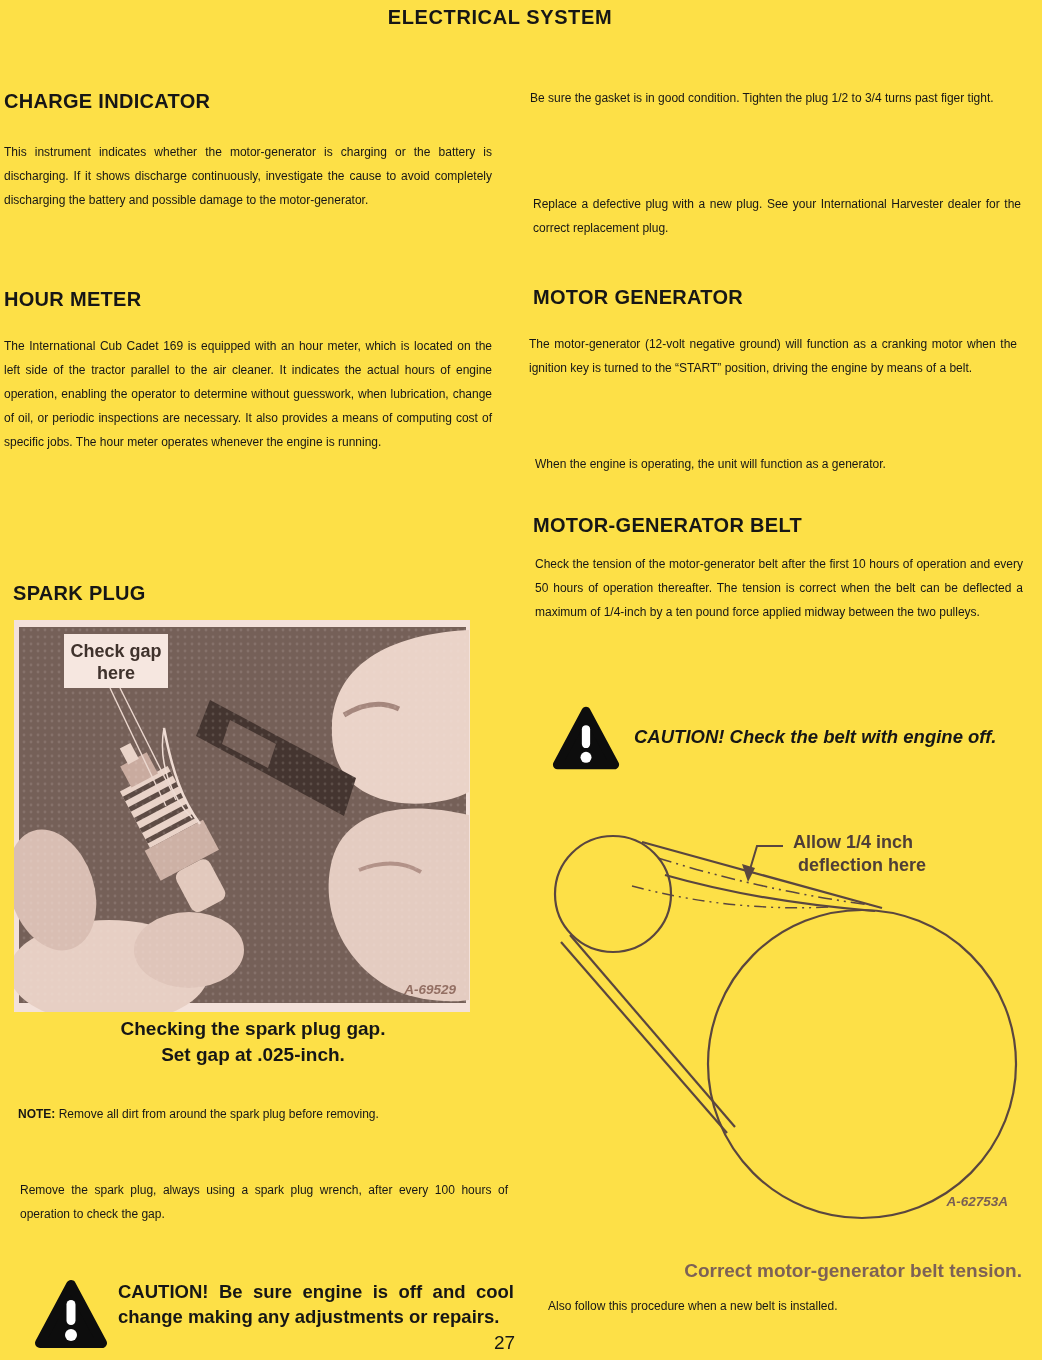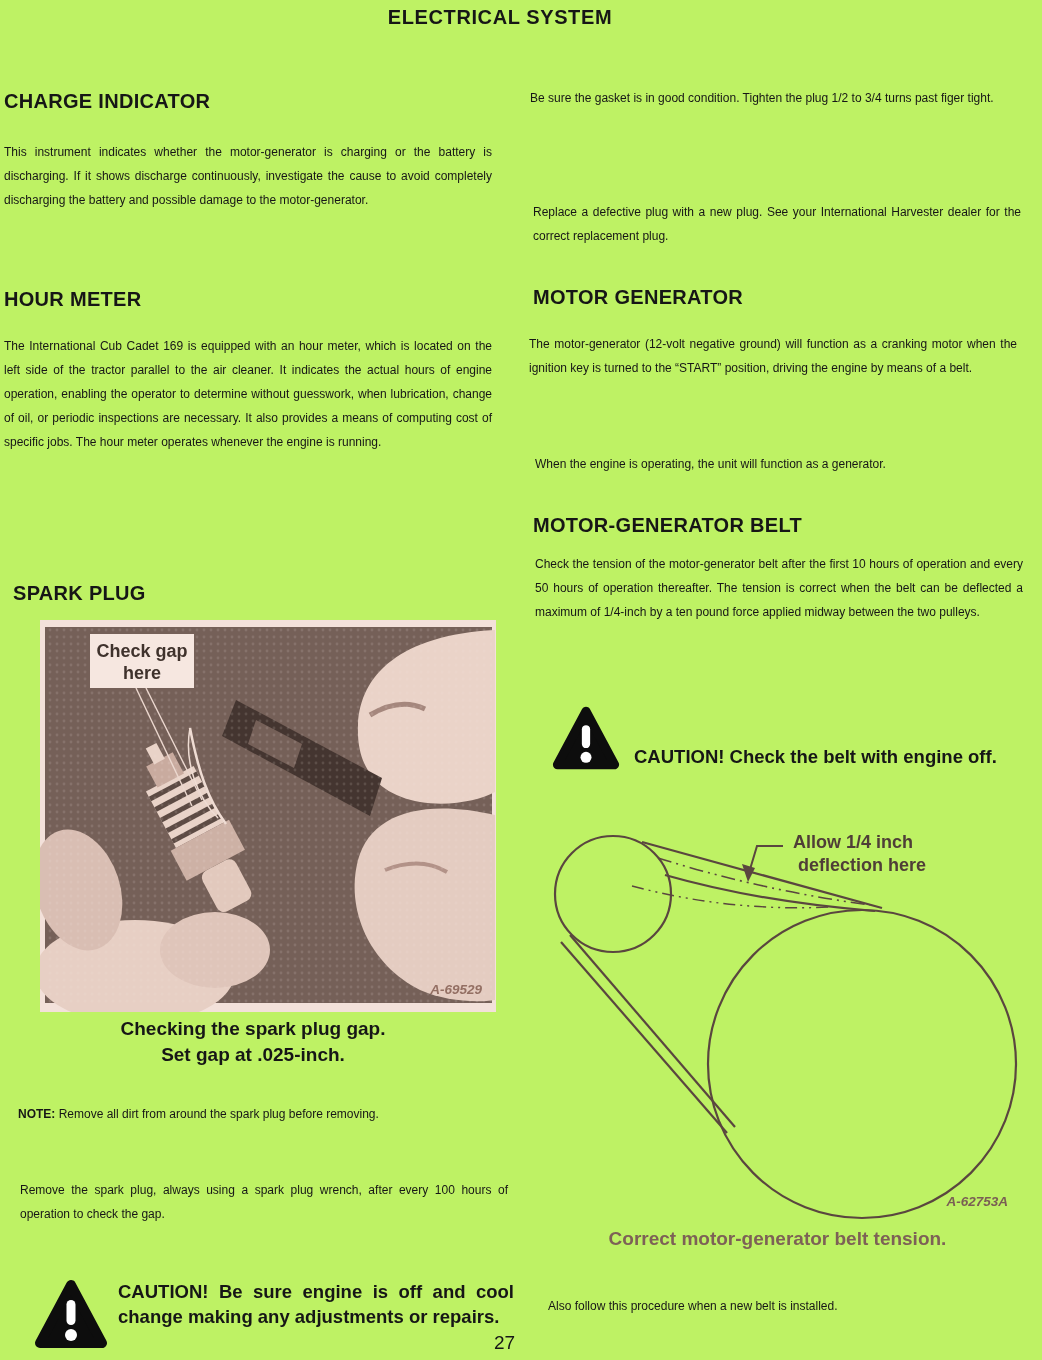--- a/index.html
+++ b/index.html
@@ -1,18 +1,18 @@
 <!DOCTYPE html>
 <html><head>
 <meta charset="utf-8">
 <style>
   html,body { margin:0; padding:0; background:#e8e8e8; }
   .page {
     position:relative; width:1042px; height:1360px; margin:0 auto;
-    background:#bef264; overflow:hidden;
+    background:#fde047; overflow:hidden;
     font-family:"Liberation Sans", sans-serif; color:#161616;
   }
   .abs { position:absolute; }
   .head { font-size:20px; font-weight:bold; letter-spacing:0.3px; white-space:nowrap; }
   .body { font-size:12px; line-height:24px; text-align:justify; }
   .pagehead { font-size:20px; font-weight:bold; letter-spacing:0.6px; text-align:center; }
   .photo-caption { font-size:19px; line-height:26px; font-weight:bold; text-align:center; }
   .diagram-caption { font-size:19px; font-weight:bold; text-align:center; color:#7d6156; }
   .caution-text { font-size:18.5px; line-height:25px; font-weight:bold; text-align:justify; }
   .note-label, .caution-label { font-weight:bold; }
@@ -27,21 +27,21 @@
   <div class="abs pagehead" style="left:0;top:6px;width:1000px;">ELECTRICAL SYSTEM</div>
 
   <div class="abs head" style="left:4px;top:90px;">CHARGE INDICATOR</div>
   <div class="abs body" style="left:4px;top:140px;width:488px;">This instrument indicates whether the motor-generator is charging or the battery is discharging. If it shows discharge continuously, investigate the cause to avoid completely discharging the battery and possible damage to the motor-generator.</div>
 
   <div class="abs head" style="left:4px;top:288px;">HOUR METER</div>
   <div class="abs body" style="left:4px;top:334px;width:488px;">The International Cub Cadet 169 is equipped with an hour meter, which is located on the left side of the tractor parallel to the air cleaner. It indicates the actual hours of engine operation, enabling the operator to determine without guesswork, when lubrication, change of oil, or periodic inspections are necessary. It also provides a means of computing cost of specific jobs. The hour meter operates whenever the engine is running.</div>
 
   <div class="abs head" style="left:13px;top:582px;">SPARK PLUG</div>
 
-  <div class="abs" style="left:40px;top:620px;width:456px;height:392px;">
+  <div class="abs" style="left:14px;top:620px;width:456px;height:392px;">
     <svg width="456" height="392" viewBox="0 0 456 392">
       <defs>
         <pattern id="halftone" width="7" height="7" patternUnits="userSpaceOnUse">
           <circle cx="3" cy="3" r="1.4" fill="rgba(243,225,218,0.14)"></circle>
         </pattern>
       </defs>
       <rect x="0" y="0" width="456" height="392" fill="#f3e1da"></rect>
       <rect x="5" y="7" width="447" height="376" fill="#756058"></rect>
 
       <path d="M455,10 C360,15 320,55 318,105 C316,150 340,175 380,182 C410,187 440,180 455,172 Z" fill="#ead3c8"></path>
@@ -103,37 +103,37 @@
     </svg>
   </div>
   <div class="abs caution-text" style="left:118px;top:1279px;width:396px;">
     <span class="caution-label">CAUTION!</span><span> Be sure engine is off and cool change making any adjustments or repairs.</span>
   </div>
 
   <div class="abs pagenum" style="left:494px;top:1332px;">27</div>
 
   <div class="abs body" style="left:530px;top:86px;width:490px;">Be sure the gasket is in good condition. Tighten the plug 1/2 to 3/4 turns past figer tight.</div>
 
-  <div class="abs body" style="left:533px;top:192px;width:488px;margin-top:8px;">Replace a defective plug with a new plug. See your International Harvester dealer for the correct replacement plug.</div>
+  <div class="abs body" style="left:533px;top:192px;width:488px;">Replace a defective plug with a new plug. See your International Harvester dealer for the correct replacement plug.</div>
 
   <div class="abs head" style="left:533px;top:286px;">MOTOR GENERATOR</div>
   <div class="abs body" style="left:529px;top:332px;width:488px;">The motor-generator (12-volt negative ground) will function as a cranking motor when the ignition key is turned to the “START” position, driving the engine by means of a belt.</div>
   <div class="abs body" style="left:535px;top:452px;width:488px;">When the engine is operating, the unit will function as a generator.</div>
 
   <div class="abs head" style="left:533px;top:514px;">MOTOR-GENERATOR BELT</div>
   <div class="abs body" style="left:535px;top:552px;width:488px;">Check the tension of the motor-generator belt after the first 10 hours of operation and every 50 hours of operation thereafter. The tension is correct when the belt can be deflected a maximum of 1/4-inch by a ten pound force applied midway between the two pulleys.</div>
 
   <div class="abs" style="left:552px;top:702px;width:68px;height:72px;">
     <svg width="68" height="72" viewBox="0 0 74 76">
       <path d="M37 9 L68 67 L6 67 Z" fill="#0d0d0d" stroke="#0d0d0d" stroke-width="10" stroke-linejoin="round"></path>
       <rect x="32.5" y="24" width="9" height="25" rx="4.5" fill="#ffffff"></rect>
       <circle cx="37" cy="59" r="6" fill="#ffffff"></circle>
     </svg>
   </div>
-  <div class="abs caution-text" style="left:634px;top:744px;width:392px;">
+  <div class="abs caution-text" style="left:634px;top:724px;width:392px;font-style:italic;">
     <span class="caution-label">CAUTION!</span><span> Check the belt with engine off.</span>
   </div>
 
   <div class="abs" style="left:530px;top:798px;width:505px;height:428px;">
     <svg width="505" height="428" viewBox="0 0 505 428">
       <g stroke="#5a463f" stroke-width="2.2" fill="none">
 
         <circle cx="83" cy="96" r="58"></circle>
         <circle cx="332" cy="266" r="154"></circle>
 
@@ -147,17 +147,17 @@
 
         <polyline points="253,48 227,48 218,78" stroke-width="2"></polyline>
       </g>
       <polygon points="218,84 212,66 225,70" fill="#5a463f"></polygon>
       <text x="263" y="50" font-size="18" font-weight="bold" fill="#4f3e37">Allow 1/4 inch</text>
       <text x="268" y="73" font-size="18" font-weight="bold" fill="#4f3e37">deflection here</text>
       <text x="478" y="408" text-anchor="end" font-size="13.5" font-weight="bold" font-style="italic" fill="#7a5f54">A-62753A</text>
     </svg>
   </div>
 
-  <div class="abs diagram-caption" style="left:533px;top:1228px;width:489px;">Correct motor-generator belt tension.</div>
+  <div class="abs diagram-caption" style="left:533px;top:1260px;width:489px;text-align:right;">Correct motor-generator belt tension.</div>
 
   <div class="abs body" style="left:548px;top:1294px;width:478px;">Also follow this procedure when a new belt is installed.</div>
 
 </div>
 
 </body></html>

